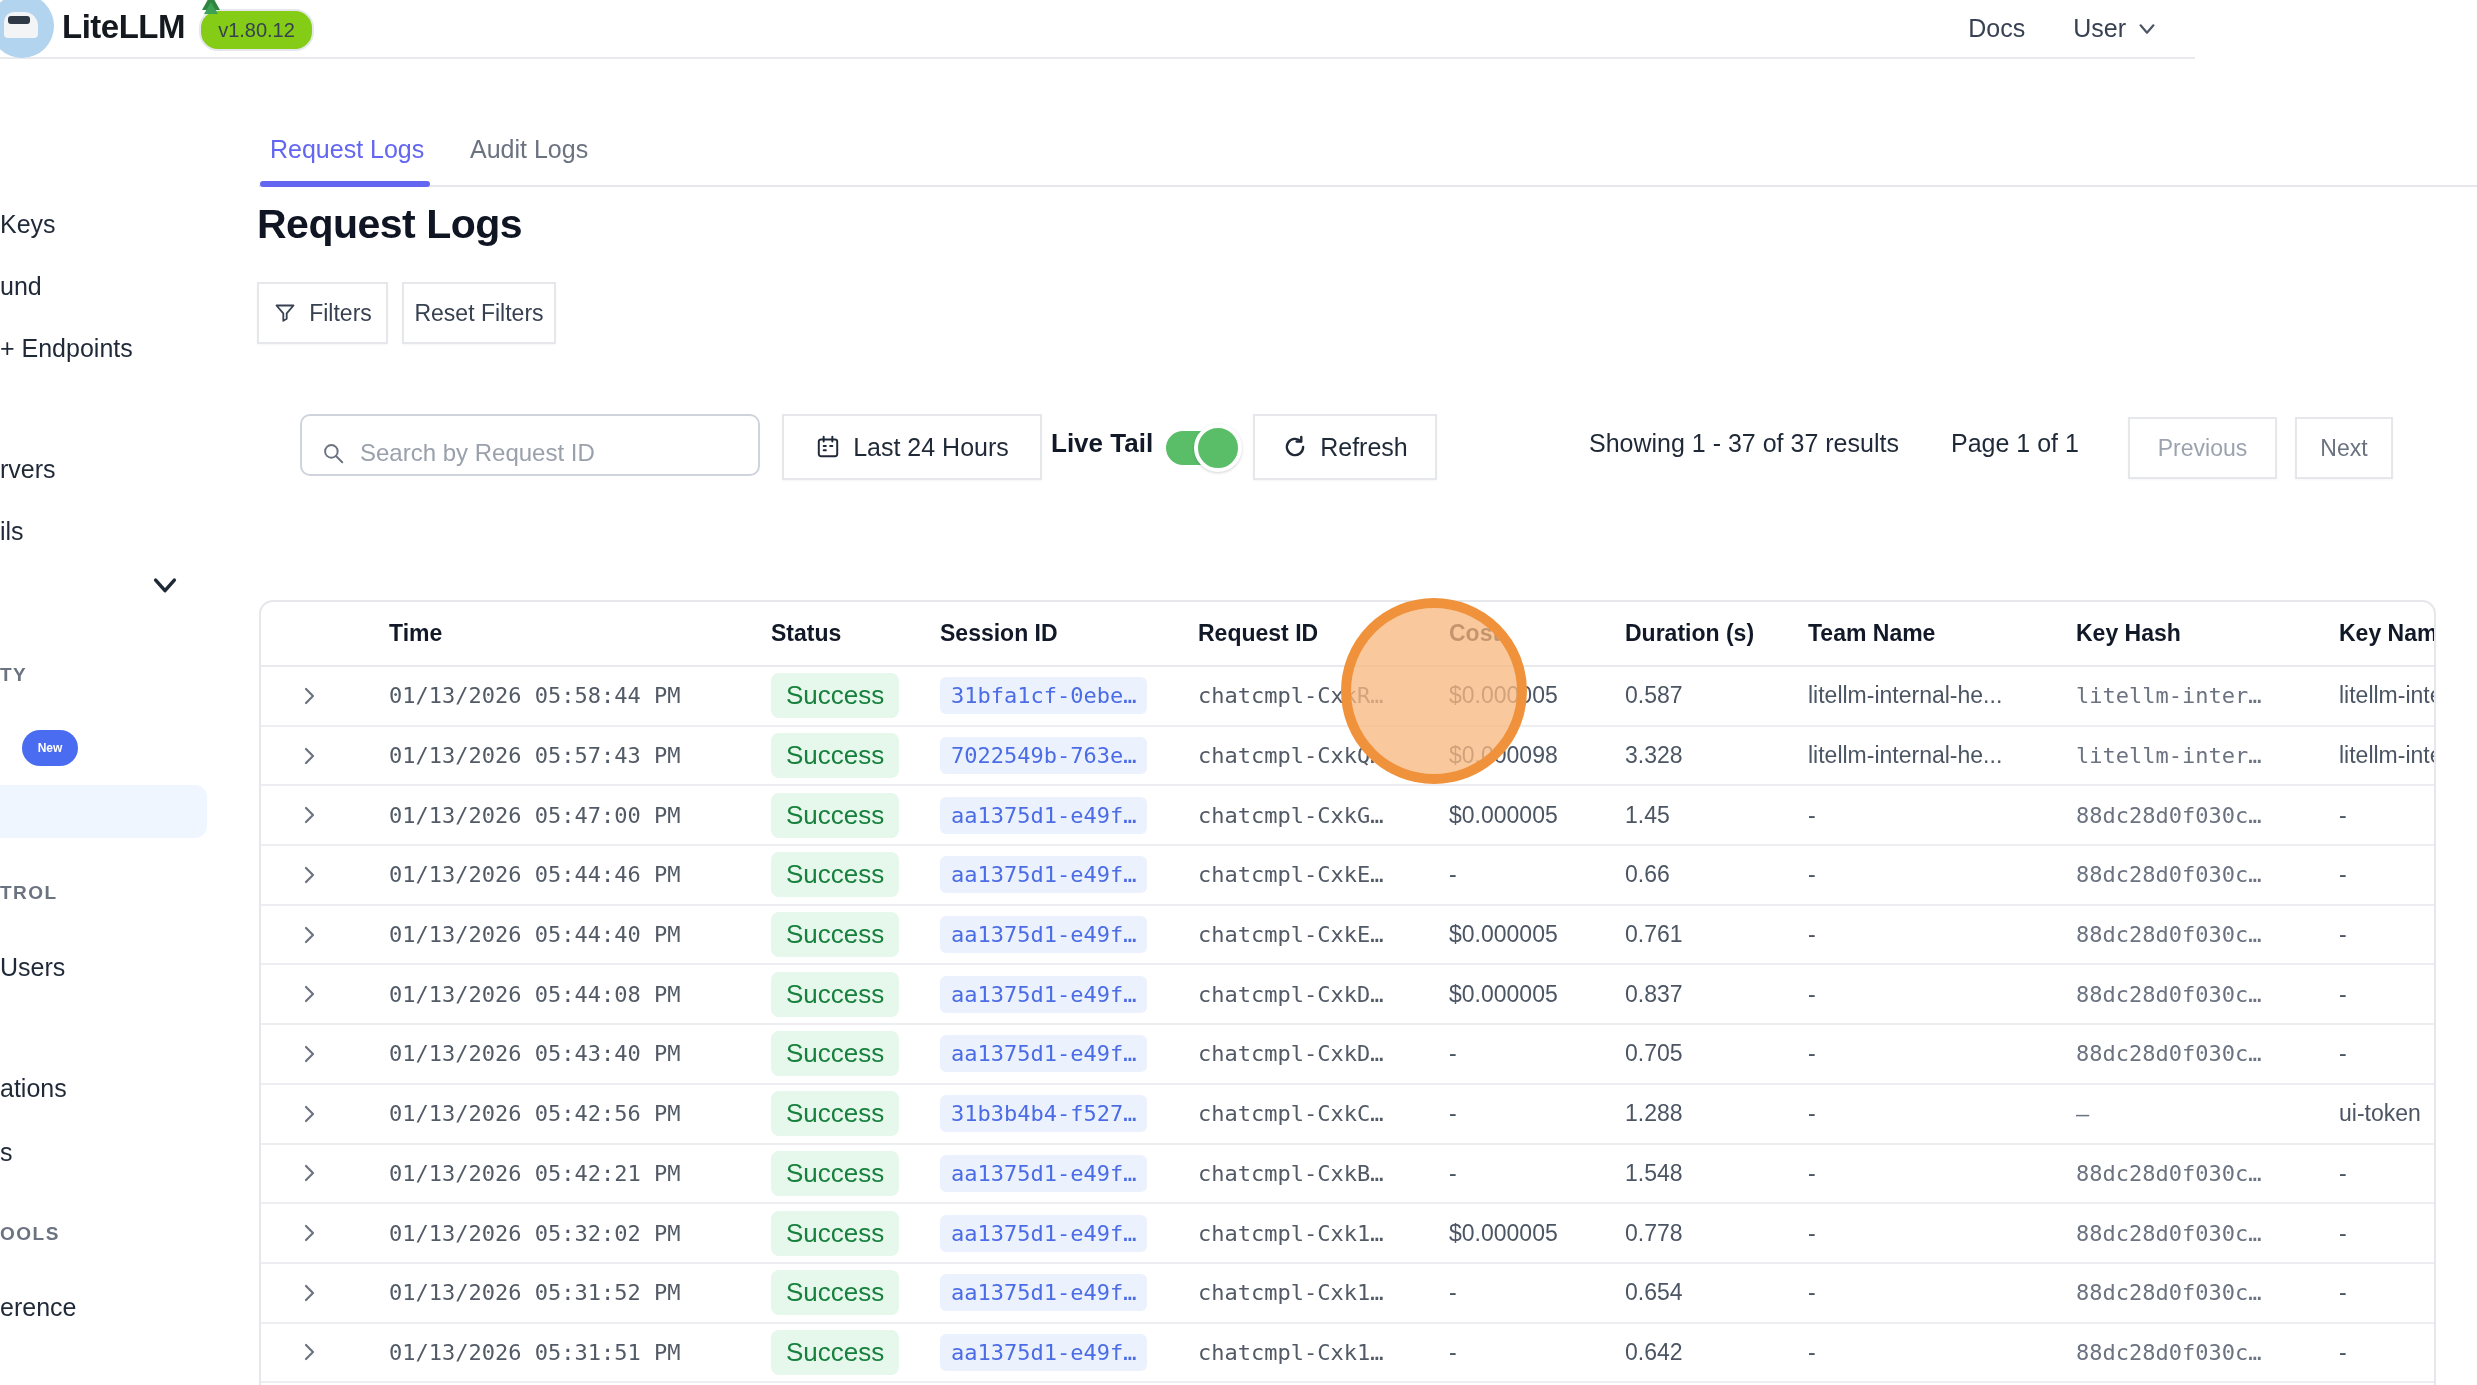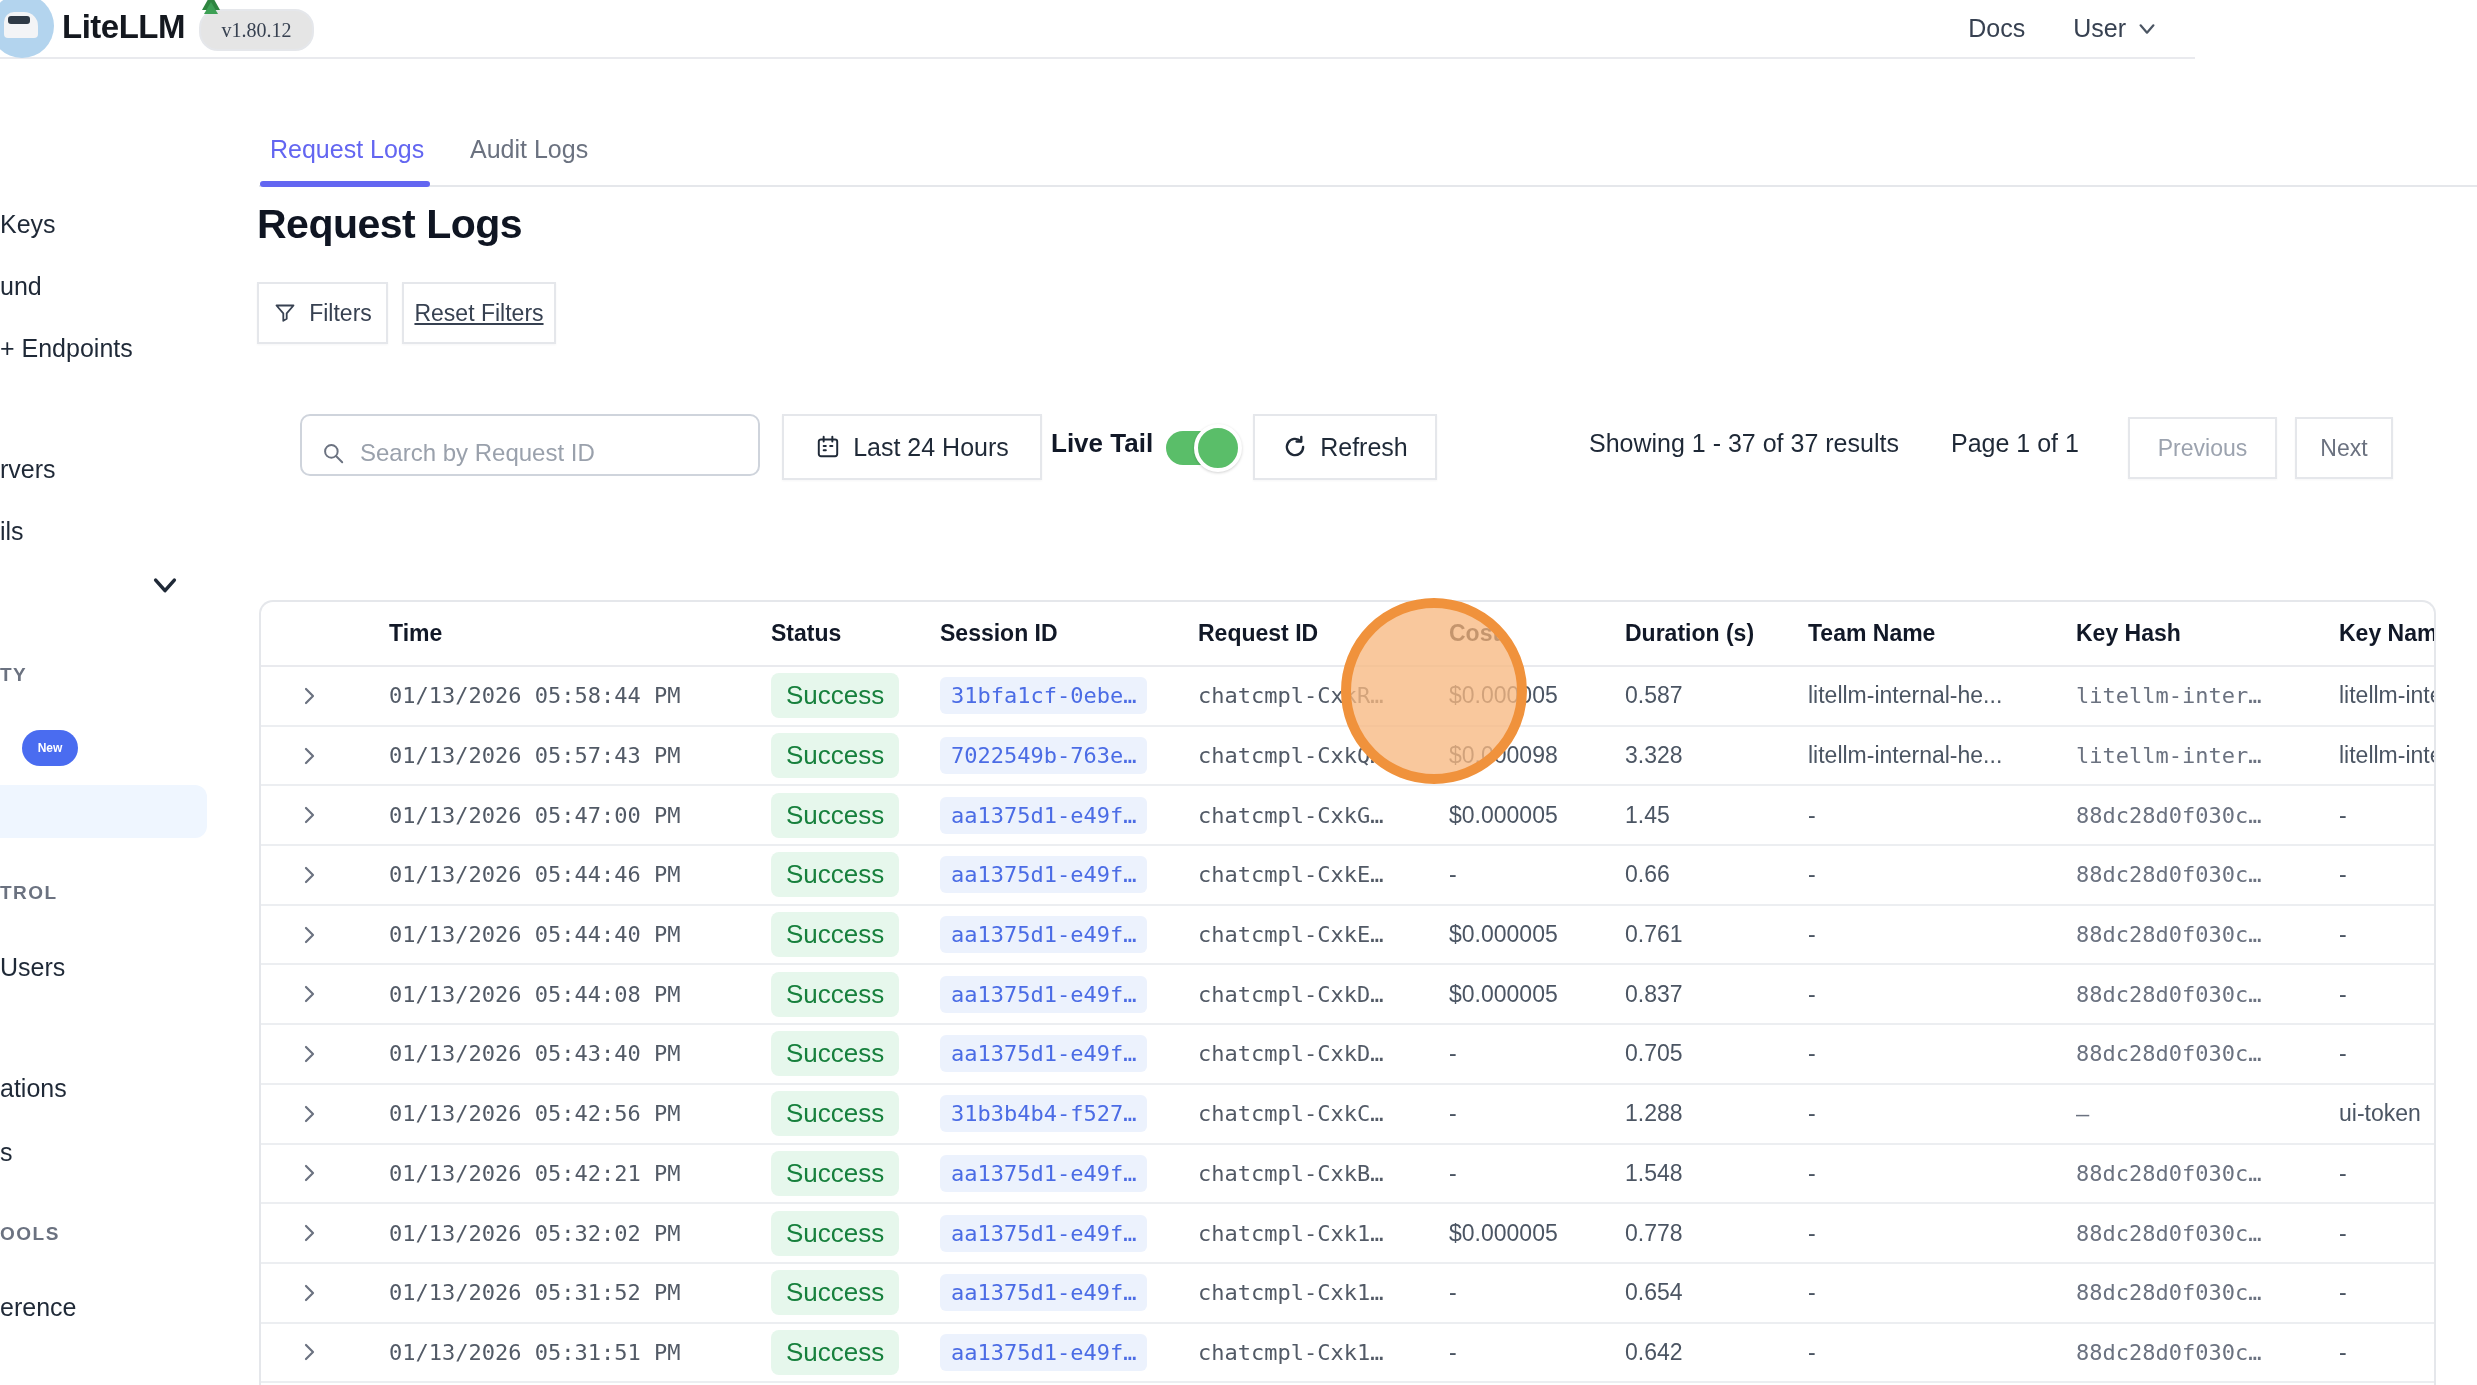--- a/index.html
+++ b/index.html
@@ -9,22 +9,22 @@
   
   .topbar{position:absolute;left:0;top:0;width:2195px;height:57px;background:#fff;
           border-bottom:2px solid #e9eaee;z-index:20;}
   .logo-avatar{position:absolute;left:-10px;top:-6px;width:64px;height:64px;border-radius:50%;
                background:#b3d4ee;overflow:hidden;}
   .train-body{position:absolute;left:14px;top:18px;width:34px;height:26px;background:#f3f4f6;
               border-radius:10px 14px 4px 4px;}
   .train-window{position:absolute;left:18px;top:22px;width:22px;height:8px;background:#2f3a46;border-radius:3px;}
   .brand{position:absolute;left:62px;top:8px;font-size:33px;font-weight:800;color:#14181f;letter-spacing:-.5px;}
   .version-badge{position:absolute;left:199px;top:9px;width:111px;height:38px;border:2px solid #e5e7eb;
-                 border-radius:19px;background:#e5e5e5;display:flex;align-items:center;justify-content:center;
-                 font-size:20px;color:#374151;font-family:Liberation Serif, serif;}
+                 border-radius:19px;background:#84cc16;display:flex;align-items:center;justify-content:center;
+                 font-size:20px;color:#374151;}
   .tree-decor{position:absolute;left:202px;top:-6px;width:0;height:0;z-index:21;
               border-left:9px solid transparent;border-right:9px solid transparent;border-bottom:16px solid #2e8540;}
   .tree-decor2{position:absolute;left:204px;top:2px;width:0;height:0;z-index:21;
               border-left:7px solid transparent;border-right:7px solid transparent;border-bottom:12px solid #3da055;}
   .topnav{position:absolute;right:37px;top:0;height:57px;display:flex;align-items:center;gap:48px;font-size:25px;color:#374151;}
   .topnav .navitem{display:flex;align-items:center;gap:10px;cursor:pointer;}
   .chev-sm{width:22px;height:22px;stroke:#4b5563;stroke-width:2.4;fill:none;stroke-linecap:round;stroke-linejoin:round;}
 
   
   .sidebar{position:absolute;left:0;top:57px;width:212px;height:1328px;background:#fff;z-index:5;}
@@ -46,21 +46,21 @@
   .tab{position:absolute;top:78px;font-size:25px;cursor:pointer;}
   .tab-active{left:58px;color:#6366f1;font-weight:500;}
   .tab-underline{position:absolute;left:48px;top:124px;width:170px;height:6px;background:#6366f1;border-radius:3px;}
   .tab-inactive{left:258px;color:#6b7280;}
   .page-title{position:absolute;left:45px;top:144px;font-size:41px;font-weight:700;color:#0f1522;letter-spacing:-.5px;}
 
   
   .btn{display:flex;align-items:center;justify-content:center;gap:12px;background:#fff;border:2px solid #e5e7eb;
        border-radius:0;font-size:23px;color:#374151;box-shadow:0 1px 2px rgba(16,24,40,.04);cursor:pointer;}
   .btn-filters{position:absolute;left:45px;top:225px;width:127px;height:58px;}
-  .btn-reset{position:absolute;left:190px;top:225px;width:150px;height:58px;text-decoration:underline;}
+  .btn-reset{position:absolute;left:190px;top:225px;width:150px;height:58px;}
 
   
   .search-box{position:absolute;left:88px;top:357px;width:460px;height:62px;border:2px solid #cfd4dc;
               border-radius:10px;display:flex;align-items:center;padding:15px 0 0 18px;box-sizing:border-box;gap:12px;background:#fff;}
   .search-box input{border:none;outline:none;font-size:24px;color:#374151;flex:1;min-width:0;
                     font-family:"Liberation Sans",sans-serif;background:transparent;}
   .search-box input::placeholder{color:#9aa1ac;}
   .btn-range{position:absolute;left:570px;top:357px;width:256px;height:62px;font-size:25px;color:#1f2937;}
   .livetail-label{position:absolute;left:839px;top:371px;font-size:26px;font-weight:600;color:#111827;}
   .toggle{position:absolute;left:954px;top:374px;width:68px;height:34px;border-radius:17px;background:#5abe69;cursor:pointer;}

